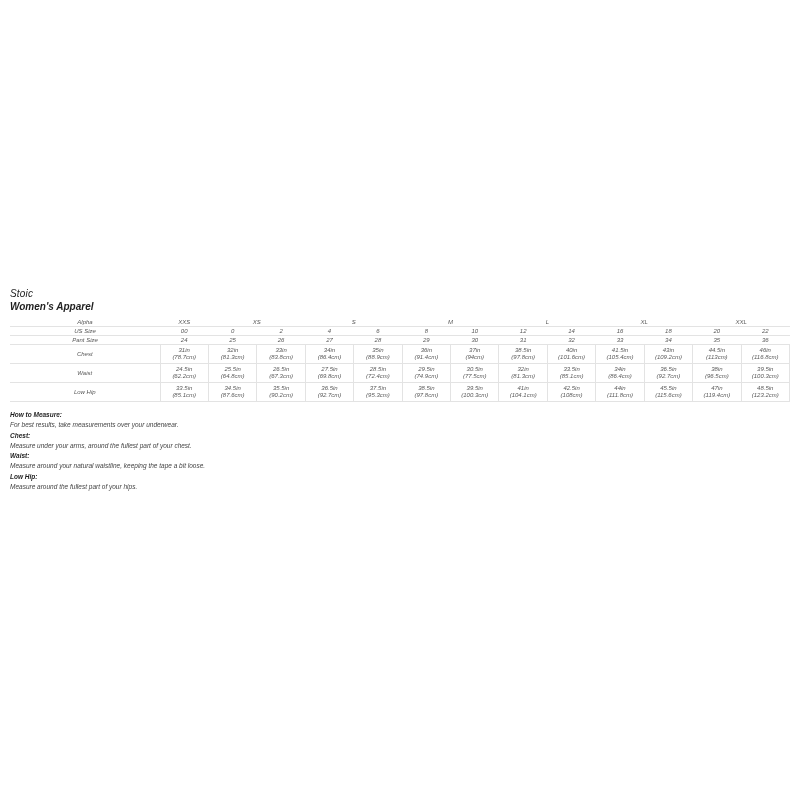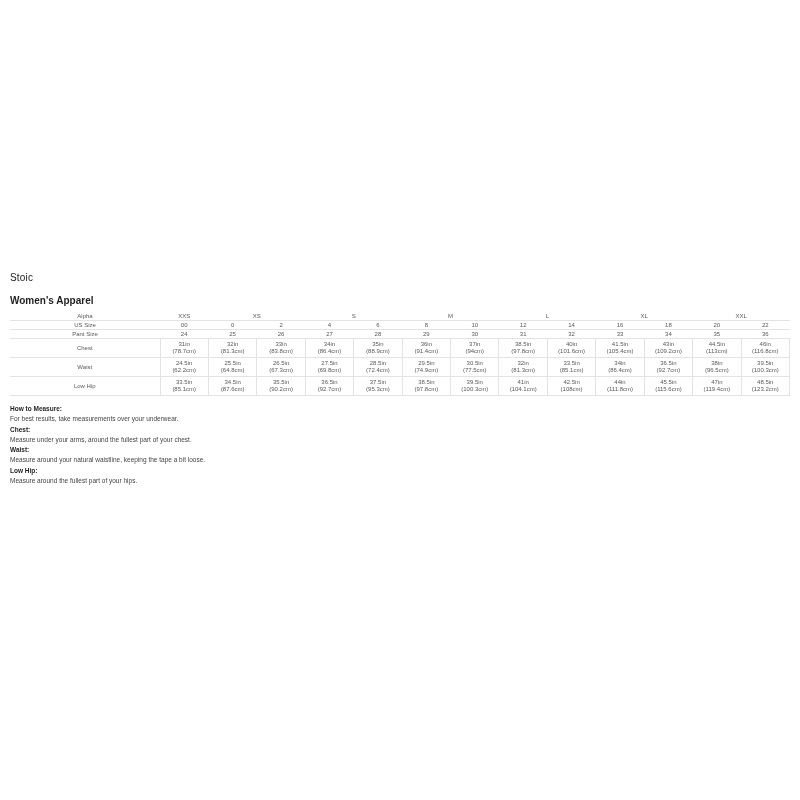--- a/index.html
+++ b/index.html
@@ -4,35 +4,36 @@
 <style>
   * { box-sizing: border-box; }
   html, body {
     margin: 0; padding: 0;
     width: 800px; height: 800px;
     background: #ffffff;
     font-family: "Liberation Sans", sans-serif;
   }
   .sheet {
     position: absolute;
-    top: 272px; left: 10px;
+    top: 288px; left: 10px;
     width: 780px;
+    font-style: italic;
   }
   .brand {
     font-size: 10px;
     line-height: 12px;
     color: #222222;
     letter-spacing: 0.2px;
   }
   .title {
     font-size: 10px;
     line-height: 13px;
     font-weight: bold;
     color: #1f1f1f;
-    margin-top: 10px;
+    margin-top: 0;
   }
   table.size-chart {
     border-collapse: collapse;
     table-layout: fixed;
     width: 100%;
     margin-top: 5px;
   }
   col.label-col { width: 150px; }
   th, td { padding: 0; font-weight: normal; }
   tr.hdr th, tr.hdr td {

